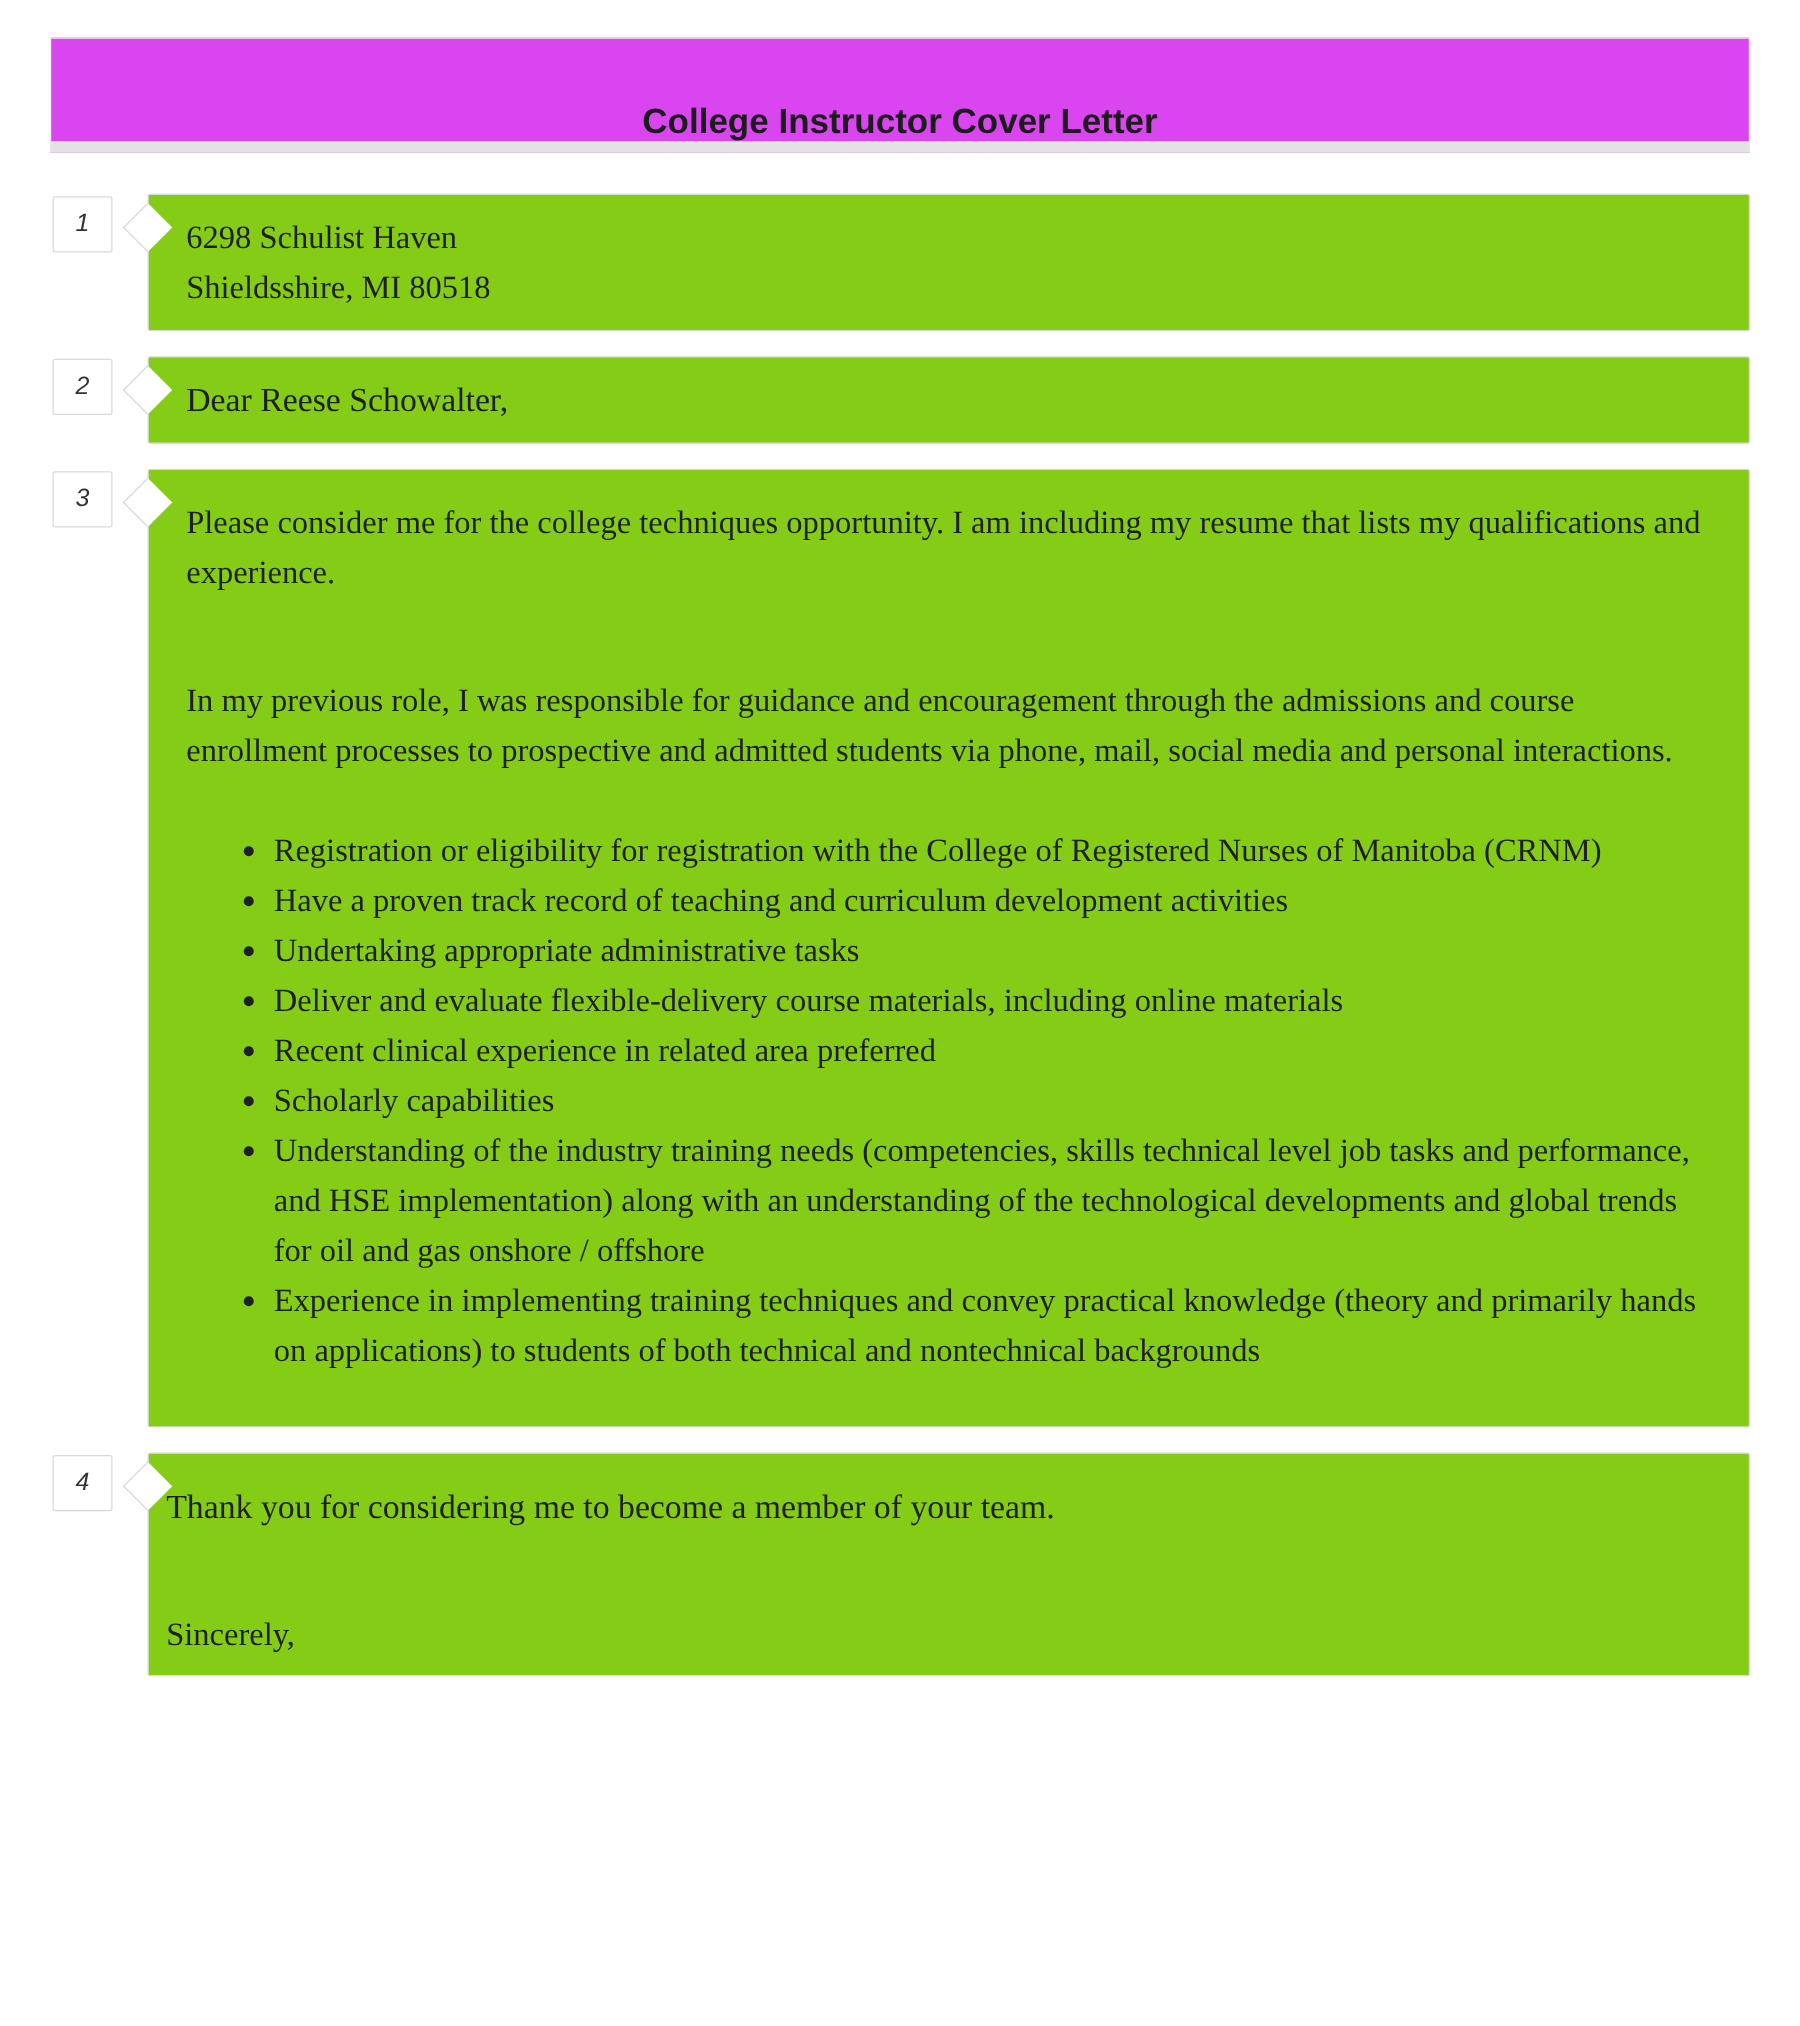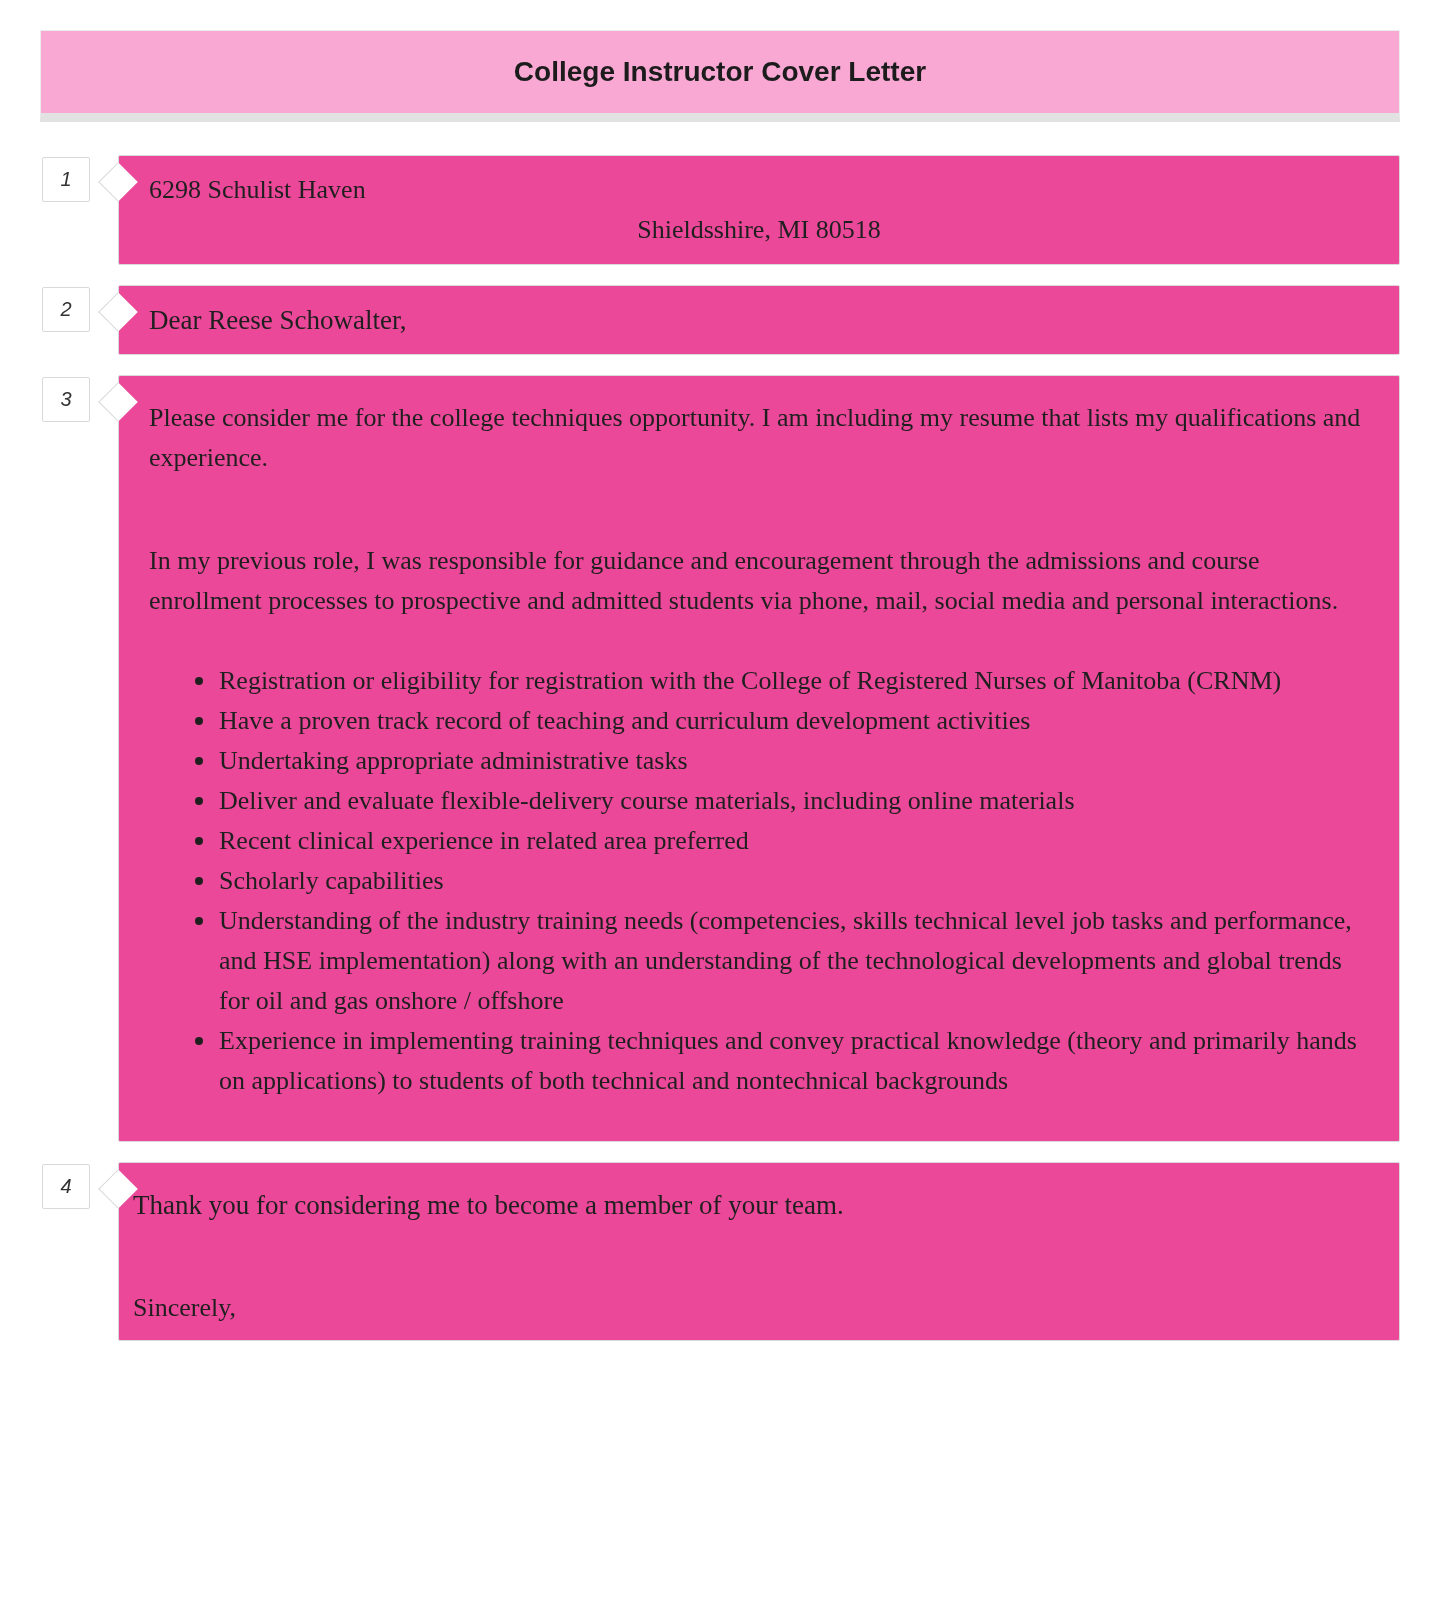--- a/index.html
+++ b/index.html
@@ -10,26 +10,26 @@
     font-family: "Liberation Serif", serif;
     color: #1f1f1f;
   }
   .page {
     width: 1440px;
     padding: 30px 40px 40px 40px;
   }
 
   
   .doc-header {
-    background: #f9a8d4;
+    background: #d946ef;
     border: 1px solid #ececec;
     border-bottom: 9px solid #e2e2e2;
     height: 92px;
     display: flex;
-    align-items: center;
+    align-items: flex-end;
     justify-content: center;
   }
   .doc-header h1 {
     margin: 0;
     font-family: "Liberation Sans", sans-serif;
     font-size: 28px;
     font-weight: bold;
     color: #1c1c1c;
   }
 
@@ -51,21 +51,21 @@
     justify-content: center;
     font-family: "Liberation Sans", sans-serif;
     font-style: italic;
     font-size: 20px;
     color: #333;
   }
 
   .box {
     position: relative;
     margin-left: 78px;
-    background: #ec4899;
+    background: #84cc16;
     border: 1.5px solid #d9d9d9;
     border-radius: 2px;
     font-size: 26px;
     line-height: 40px;
   }
   .notch {
     position: absolute;
     top: 12px;
     left: -15.5px;
     width: 28px;
@@ -112,21 +112,21 @@
     <h1>College Instructor Cover Letter</h1>
   </div>
 
   <div class="section first">
     <div class="badge">
       <span>1</span>
     </div>
     <div class="box box-address">
       <div class="notch"></div>
       <p style="margin-top:0;">6298 Schulist Haven</p>
-      <p style="margin-top:0;text-align:center;">Shieldsshire, MI 80518</p>
+      <p style="margin-top:0;">Shieldsshire, MI 80518</p>
     </div>
   </div>
 
   <div class="section">
     <div class="badge">
       <span>2</span>
     </div>
     <div class="box box-salutation">
       <div class="notch"></div>
       <p class="bold-line">Dear Reese Schowalter,</p>

